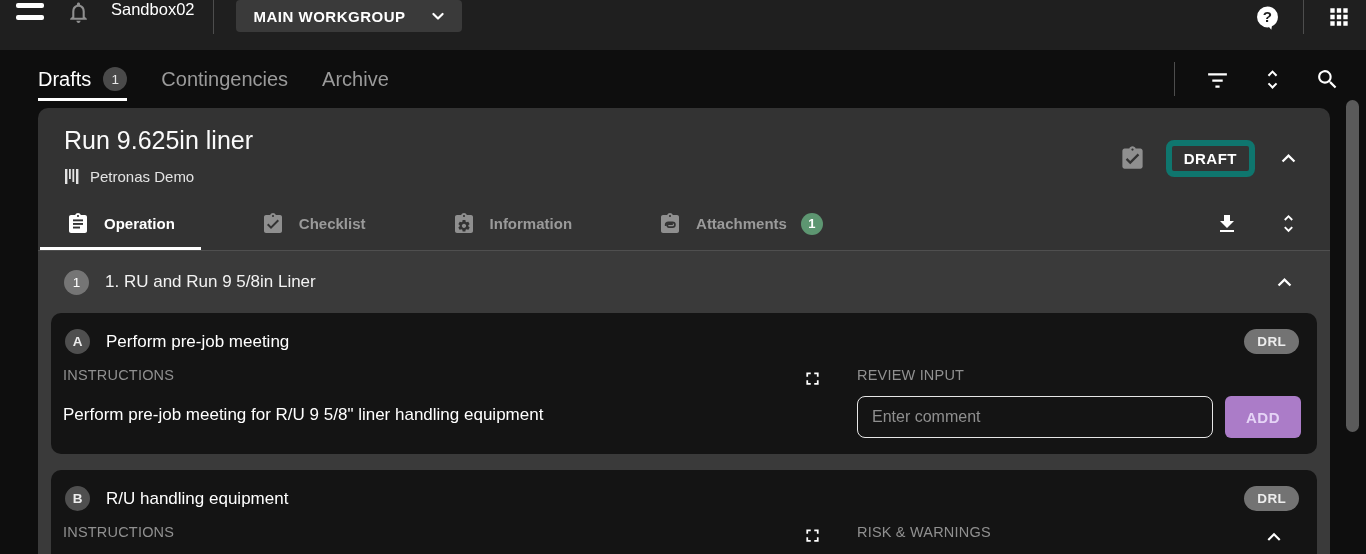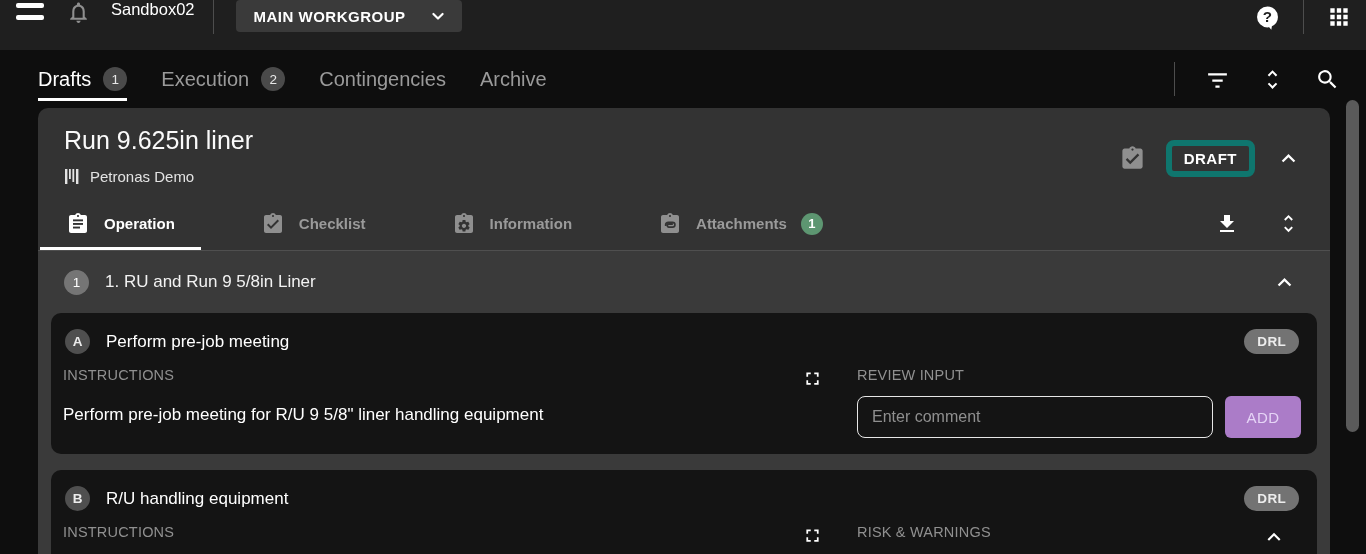--- a/index.html
+++ b/index.html
@@ -55,21 +55,21 @@
   .letter-circle { width:25px; height:25px; border-radius:50%; background:#4f4f4f; color:#ececec; font-size:13.5px; font-weight:600; display:flex; align-items:center; justify-content:center; }
   .task-title { margin-left:16px; color:#ffffff; font-size:17px; }
   .task-tag { margin-left:auto; background:#737373; color:#ececec; font-size:13.5px; font-weight:700; padding:5px 13px; border-radius:15px; letter-spacing:.3px; }
   .task-body { display:grid; grid-template-columns:1fr 90px 444px; padding:13px 16px 16px 12px; }
   .field-label { color:#909090; font-size:14.5px; letter-spacing:.2px; }
   .instr-text { margin-top:22px; color:#fff; font-size:17px; }
   .col-mid { display:flex; justify-content:center; align-items:flex-start; padding-top:1px; }
   .input-row { display:flex; align-items:center; gap:12px; margin-top:13px; }
   .comment-input { flex:1; height:42px; background:transparent; border:1.5px solid #e6e6e6; border-radius:8px; padding:0 14px; color:#eee; font-size:16px; outline:none; font-family:Liberation Sans, sans-serif; }
   .comment-input::placeholder { color:#8f8f8f; }
-  .add-btn { width:76px; height:42px; background:#ab7cc8; border:none; border-radius:6px; color:#e5d4f6; font-size:15px; font-weight:400; letter-spacing:.5px; cursor:pointer; font-family:inherit; }
+  .add-btn { width:76px; height:42px; background:#ab7cc8; border:none; border-radius:6px; color:#e5d4f6; font-size:15px; font-weight:700; letter-spacing:.5px; cursor:pointer; font-family:inherit; }
   .col-right-b { display:flex; align-items:flex-start; }
   .task-card.cut { min-height:160px; }
 
   
   .scroll-thumb { position:absolute; left:1346px; top:100px; width:13px; height:332px; background:#5a5a5a; border-radius:7px; }
 
   .icon { display:flex; }
 </style>
 </head>
 <body>
@@ -109,24 +109,20 @@
             <path fill="#fff" d="M4 8h4V4H4v4zm6 0h4V4h-4v4zm6-4v4h4V4h-4zM4 14h4v-4H4v4zm6 0h4v-4h-4v4zm6 0h4v-4h-4v4zM4 20h4v-4H4v4zm6 0h4v-4h-4v4zm6 0h4v-4h-4v4z"></path>
           </svg>
       </span>
     </div>
   </div>
 
   <div class="tabbar">
     <div class="tab active">
       <span>Drafts</span>
       <span class="tab-badge">1</span>
-    </div>
-    <div class="tab">
-      <span>Execution</span>
-      <span class="tab-badge">2</span>
     </div>
     <div class="tab">
       <span>Contingencies</span>
     </div>
     <div class="tab">
       <span>Archive</span>
     </div>
     <div class="tabbar-right">
       <div class="v-div"></div>
       <span class="icon">

